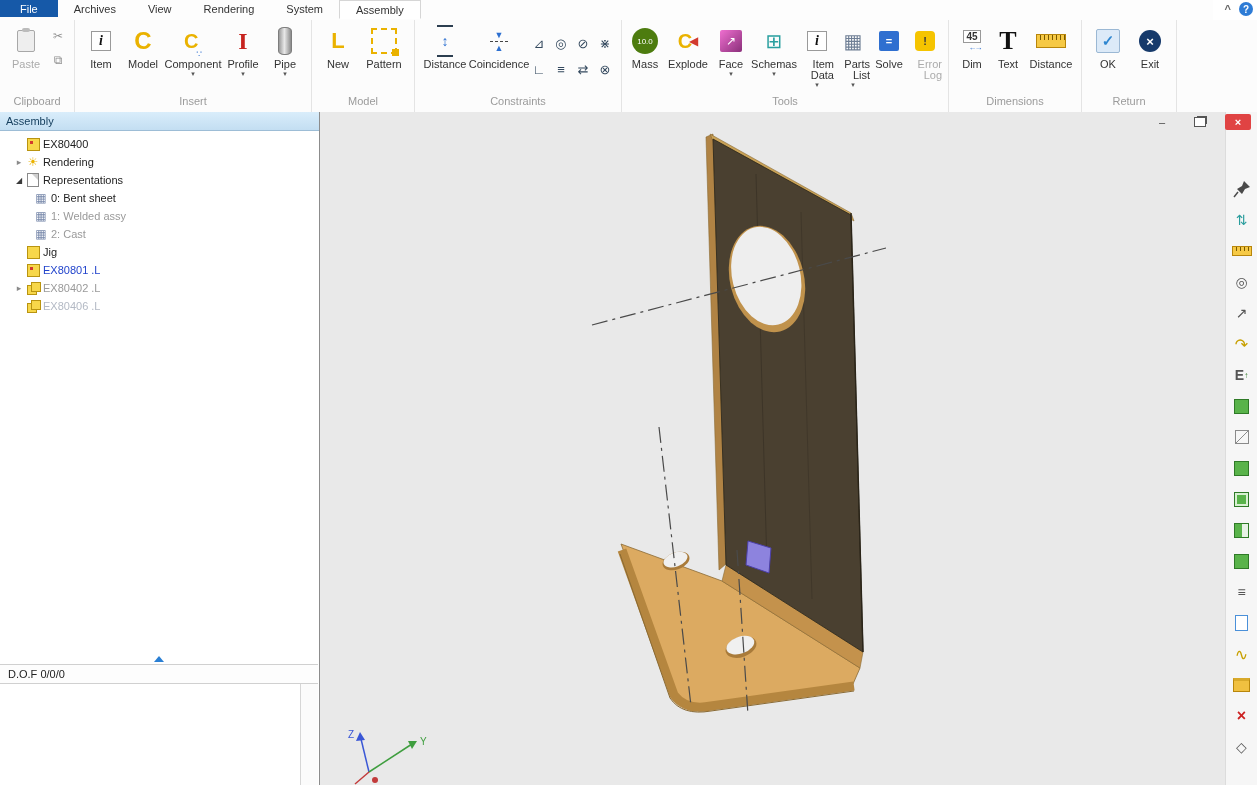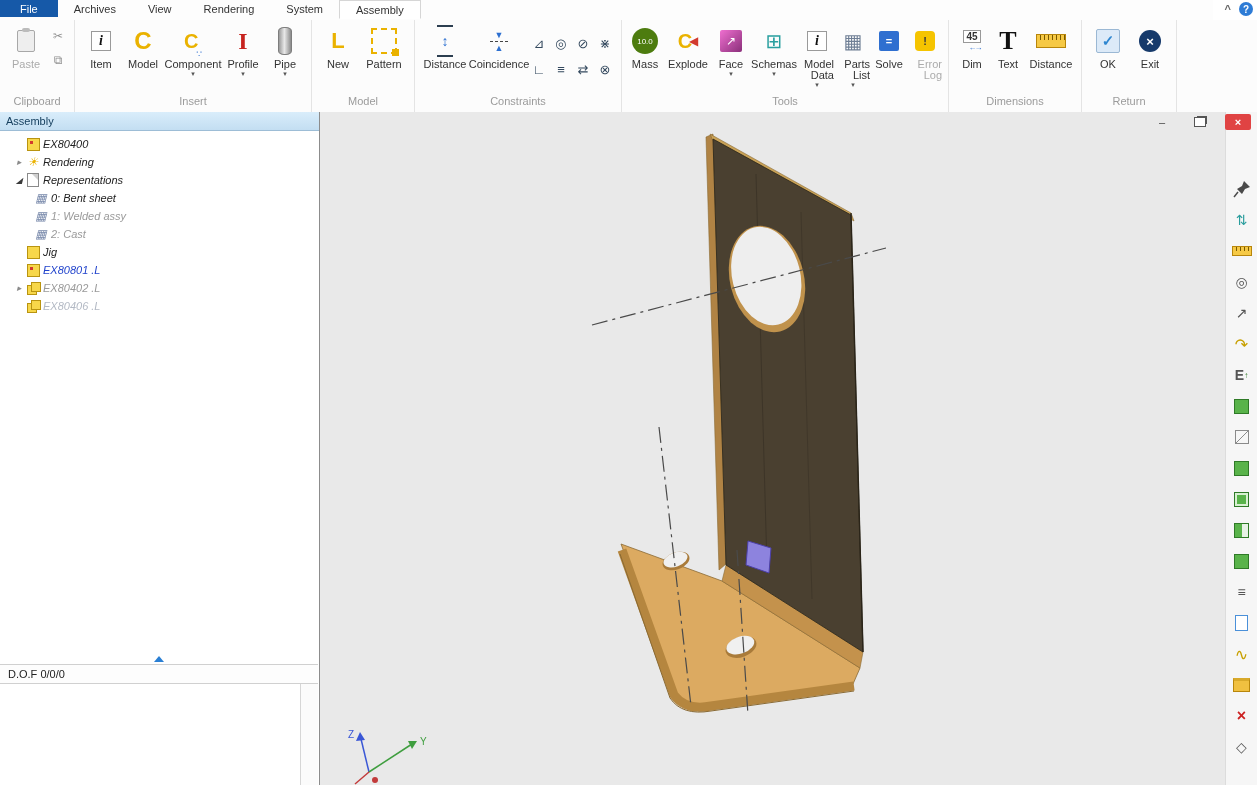--- a/index.html
+++ b/index.html
@@ -66,21 +66,21 @@
   .ic-ok{width:22px;height:22px;background:#dceaf8;border:1px solid #9bb8d4;color:#2e86d0;font-weight:bold;
     font-size:15px;display:flex;align-items:center;justify-content:center;border-radius:2px;}
   .ic-exit{width:22px;height:22px;border-radius:50%;background:#163a6b;color:#fff;font-weight:bold;
     display:flex;align-items:center;justify-content:center;font-size:13px;}
   .ic-clipboard{width:16px;height:20px;border:1px solid #a8a8a8;background:#eee;position:relative;border-radius:2px;}
   .ic-clipboard::before{content:"";position:absolute;top:-3px;left:4px;width:8px;height:4px;background:#bbb;border-radius:2px;}
   
   .panel{position:absolute;top:112px;left:0;width:319px;bottom:0;background:#fff;border-right:1px solid #8c8c8c;}
   .panel-header{height:18px;background:linear-gradient(#d9edfb,#c3def2);border-bottom:1px solid #9dbdd6;
     display:flex;align-items:center;padding-left:6px;color:#17405f;}
-  .tree{padding-top:4px;font-style:italic;}
+  .tree{padding-top:4px;}
   .trow{height:18px;display:flex;align-items:center;cursor:pointer;}
   .trow .arrow{width:14px;text-align:center;color:#8a8a8a;font-size:9px;flex:none;}
   .trow .arrow.exp{color:#3a3a3a;font-size:8px;}
   .trow .ticon{width:14px;height:12px;margin:0 3px 0 0;flex:none;display:flex;align-items:center;justify-content:center;}
   .trow .tlabel{white-space:nowrap;}
   .trow.ind0{padding-left:12px;} .trow.ind1{padding-left:12px;} .trow.ind2{padding-left:34px;}
   .muted .tlabel{color:#9a9a9a;} .muted2 .tlabel{color:#b3b9c4;} .linkblue .tlabel{color:#2244cc;}
   .yellowbox{width:11px;height:11px;background:#f7d74a;border:1px solid #b99410;position:relative;}
   .yellowbox.dot::after{content:"";position:absolute;left:2px;top:2px;width:3px;height:3px;background:#d23a2e;}
   .dblbox{position:relative;width:12px;height:12px;}
@@ -270,21 +270,21 @@
         <div class="ric">
             <span class="ic-schemas">⊞</span>
           </div>
         <div class="rlb">Schemas</div>
         <div class="caret">▾</div>
       </div>
       <div class="rbtn narrow">
         <div class="ric">
             <span class="ic-itembox">i</span>
           </div>
-        <div class="rlb">Model Data</div>
+        <div class="rlb">Item Data</div>
         <div class="caret">▾</div>
       </div>
       <div class="rbtn narrow">
         <div class="ric">
             <span class="ic-table">▦</span>
           </div>
         <div class="rlb">Parts List</div>
         <div class="caret">▾</div>
       </div>
       <div class="rbtn narrow">

